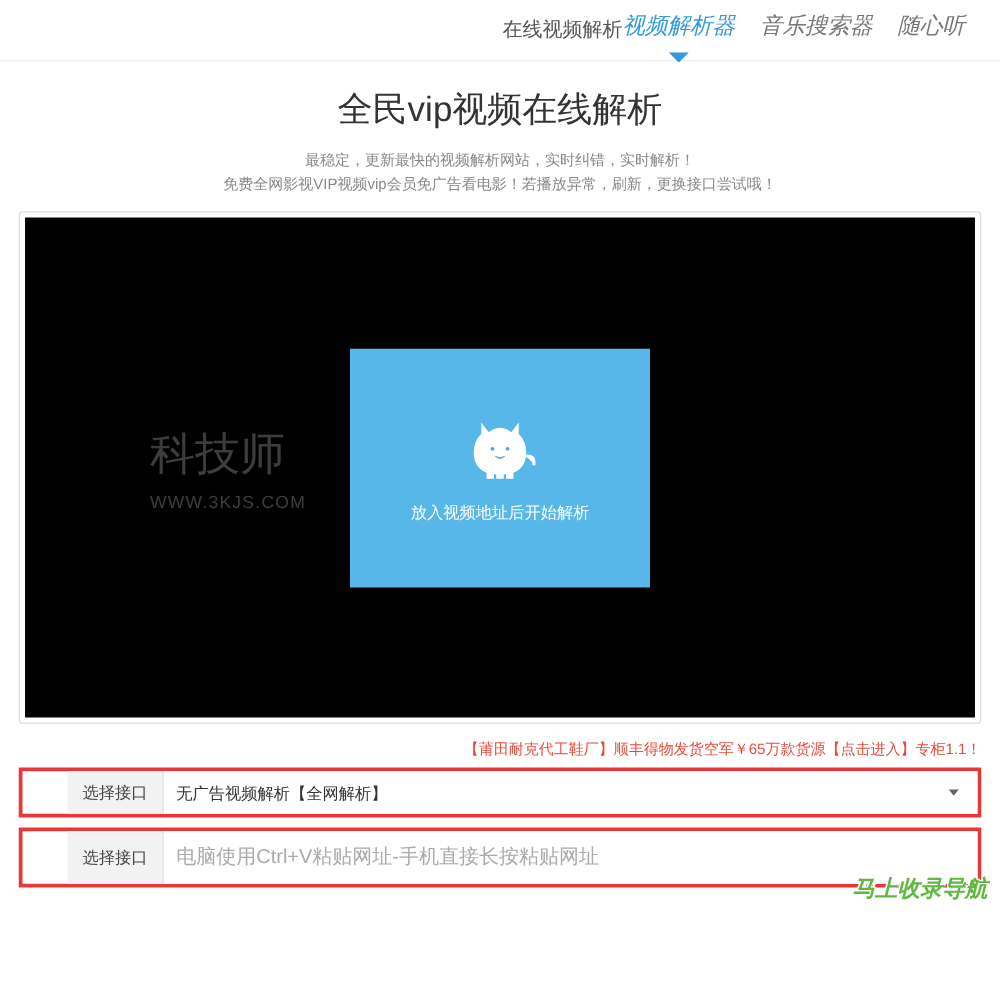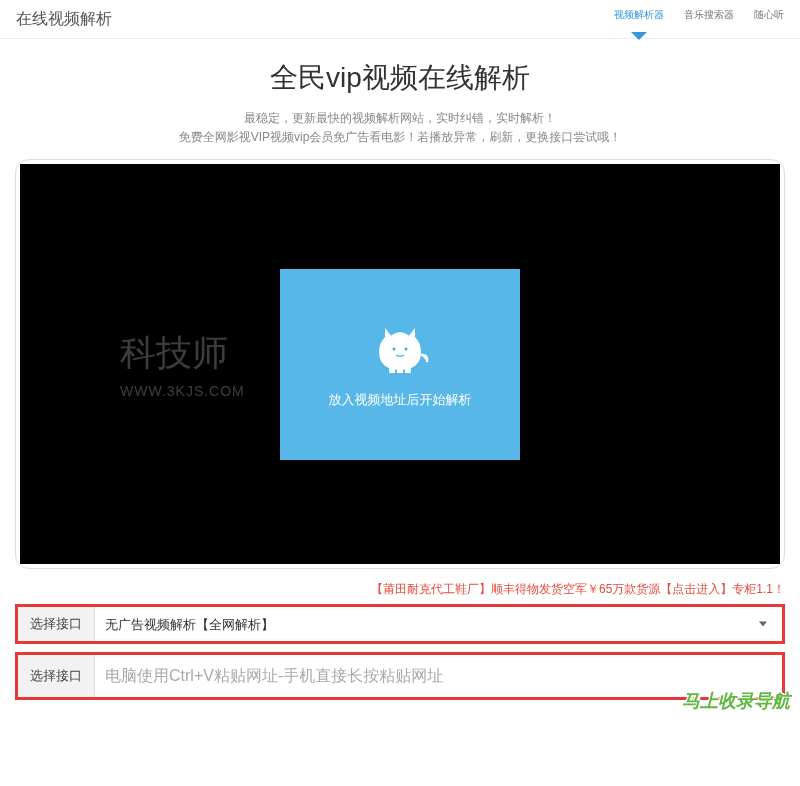--- a/index.html
+++ b/index.html
@@ -1,41 +1,41 @@
 <!DOCTYPE html>
 <html><head>
   <meta charset="utf-8">
   <style>
     * { margin: 0; padding: 0; box-sizing: border-box; }
     body { font-family: Arial, "Microsoft YaHei", sans-serif; background: #fff; width: 800px; }
     
-    .header { display: flex; align-items: center; justify-content: space-between; padding: 8px 16px; border-bottom: 1px solid #eee; }
+    .header { display: flex; align-items: center; justify-content: flex-end; padding: 8px 28px; border-bottom: 1px solid #eee; }
     .site-title { font-size: 16px; color: #555; font-weight: 500; }
     .nav { display: flex; gap: 20px; }
-    .nav-item { font-size: 10px; color: #777; cursor: pointer; position: relative; padding-bottom: 8px; }
+    .nav-item { font-size: 18px; color: #777; cursor: pointer; position: relative; padding-bottom: 8px; font-style: italic; }
     .nav-item.active { color: #3498db; }
     .nav-item.active::after { content: ''; position: absolute; bottom: -10px; left: 50%; transform: translateX(-50%); width: 0; height: 0; border-left: 8px solid transparent; border-right: 8px solid transparent; border-top: 8px solid #3498db; }
     
     .main { padding: 10px 15px; }
     .page-title { text-align: center; font-size: 28px; color: #333; margin: 10px 0; font-weight: 400; }
     .subtitle { text-align: center; font-size: 12px; color: #888; line-height: 1.6; margin-bottom: 12px; margin-top: 12px; }
     
-    .player-wrap { border: 1px solid #ddd; padding: 4px; border-radius: 14px; }
+    .player-wrap { border: 1px solid #ddd; padding: 4px; border-radius: 3px; }
     .player { background: #000; height: 400px; position: relative; display: flex; align-items: center; justify-content: center; }
     .player-inner { width: 240px; height: 191px; background: #56B7E8; display: flex; flex-direction: column; align-items: center; justify-content: center; position: relative; }
     .cat-icon { width: 60px; height: 60px; margin-bottom: 12px; }
     .player-text { color: #fff; font-size: 13px; }
     .watermark { position: absolute; left: 100px; top: 50%; transform: translateY(-50%); pointer-events: none; }
     .wm-big { font-size: 36px; color: rgba(200,200,200,0.3); font-weight: 300; margin-bottom: 5px; }
     .wm-small { font-size: 14px; color: rgba(200,200,200,0.3); letter-spacing: 1px; }
     
     .ad-text { text-align: right; color: #e74c3c; font-size: 12px; margin: 12px 0 6px; }
     
     .form-row { display: flex; align-items: stretch; border: 3px solid #e63838; margin-bottom: 8px; }
-    .form-label { background: #f2f2f2; color: #444; padding: 8px 12px; font-size: 13px; display: flex; align-items: center; border-right: 1px solid #ddd; min-width: 72px; }
+    .form-label { background: #f2f2f2; color: #444; padding: 8px 12px; font-size: 13px; display: flex; align-items: center; border-right: 1px solid #ddd; min-width: 72px; margin-left: 36px; }
     .form-select { flex: 1; border: none; padding: 8px 10px; font-size: 13px; color: #333; background: #fff; outline: none; appearance: none; }
     .select-wrap { flex: 1; position: relative; display: flex; }
     .select-wrap::after { content: ''; position: absolute; right: 15px; top: 50%; transform: translateY(-50%); width: 0; height: 0; border-left: 4px solid transparent; border-right: 4px solid transparent; border-top: 5px solid #666; pointer-events: none; }
     .form-input { flex: 1; border: none; padding: 12px 10px; font-size: 16px; outline: none; }
     .form-input::placeholder { color: #aaa; }
     
     .btn-row { display: flex; gap: 0; }
     .btn { flex: 1; background: #3498db; color: #fff; padding: 8px 0; font-size: 13px; text-align: center; cursor: pointer; border-radius: 4px; }
     .btn-right { margin-left: 2px; }
     .center-btns { position: absolute; left: 50%; transform: translateX(-50%); display: flex; flex-direction: column; gap: 4px; z-index: 2; margin-top: -2px; }

